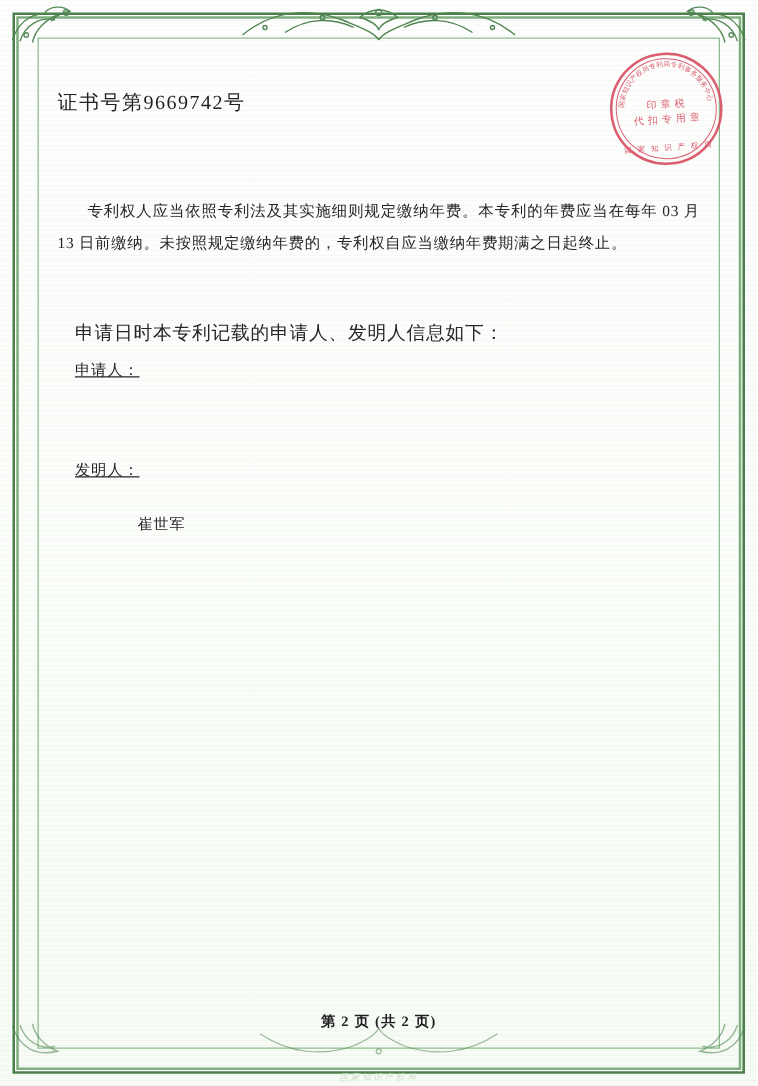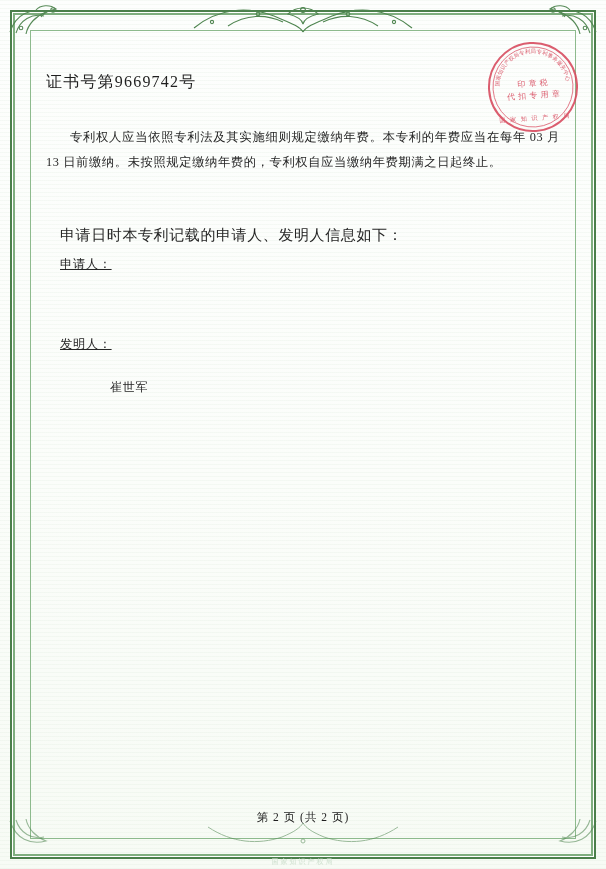--- a/index.html
+++ b/index.html
@@ -91,21 +91,21 @@
   }
 
   .cert-number {
     font-size: 16px;
     letter-spacing: 1.2px;
     color: #1f1f1f;
     margin-top: 14px;
   }
 
   .para {
-    margin-top: 32px;
+    margin-top: 64px;
     font-size: 12.3px;
     line-height: 2.0;
     letter-spacing: 0.6px;
     text-align: justify;
     text-indent: 24px;
     color: #262626;
   }
 
   .block-applicant {
     margin-top: 46px;
@@ -194,30 +194,32 @@
   
   .page-footer {
     position: absolute;
     left: 0;
     right: 0;
     bottom: 44px;
     text-align: center;
     font-size: 11.5px;
     letter-spacing: 1px;
     color: #1f1f1f;
+    font-weight: bold;
   }
   .watermark-line {
     position: absolute;
     left: 0;
     right: 0;
     bottom: 2px;
     text-align: center;
     font-size: 7px;
     color: #cfe0cf;
     letter-spacing: 2px;
+    font-style: italic;
   }
 </style>
 </head>
 <body>
 
 <div class="page">
 
   <div class="border-frame">
     <div class="border-inner"></div>
   </div>

